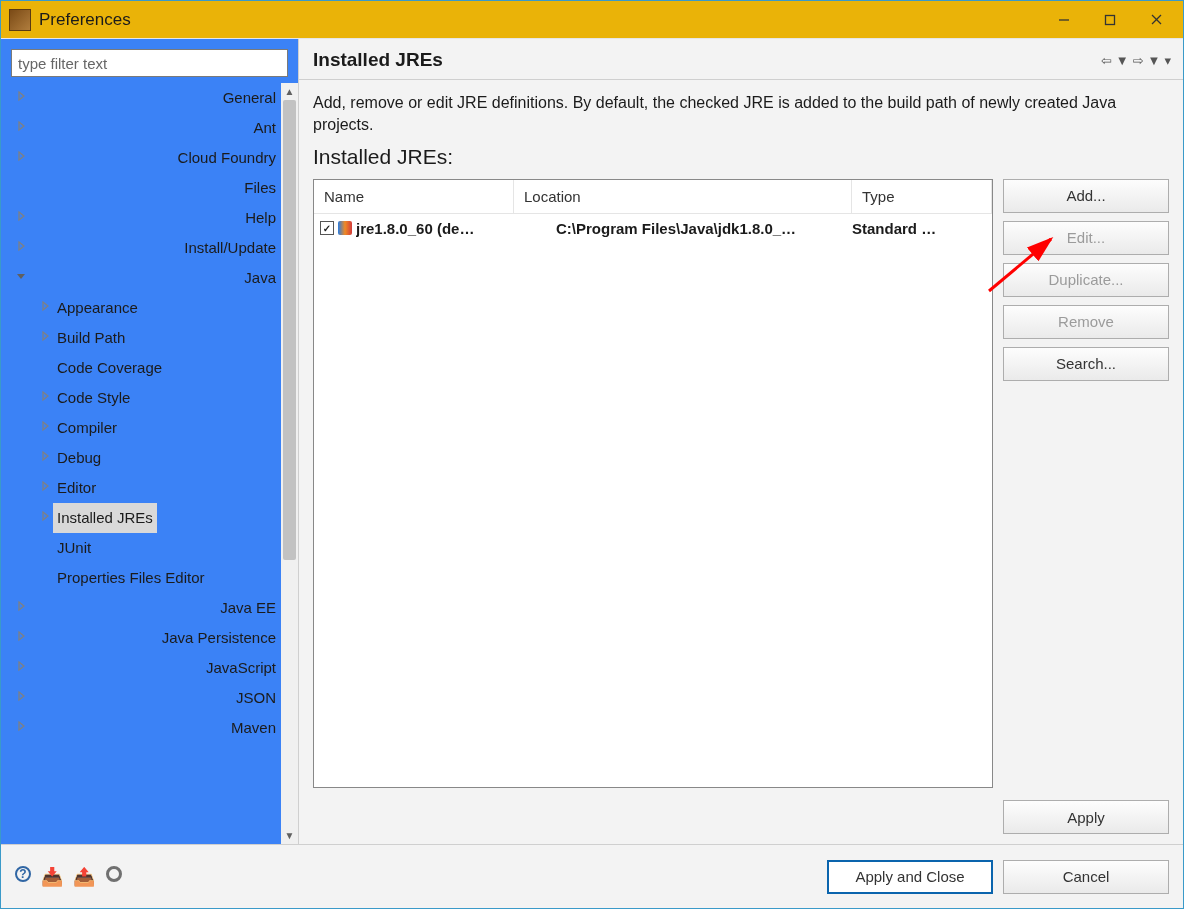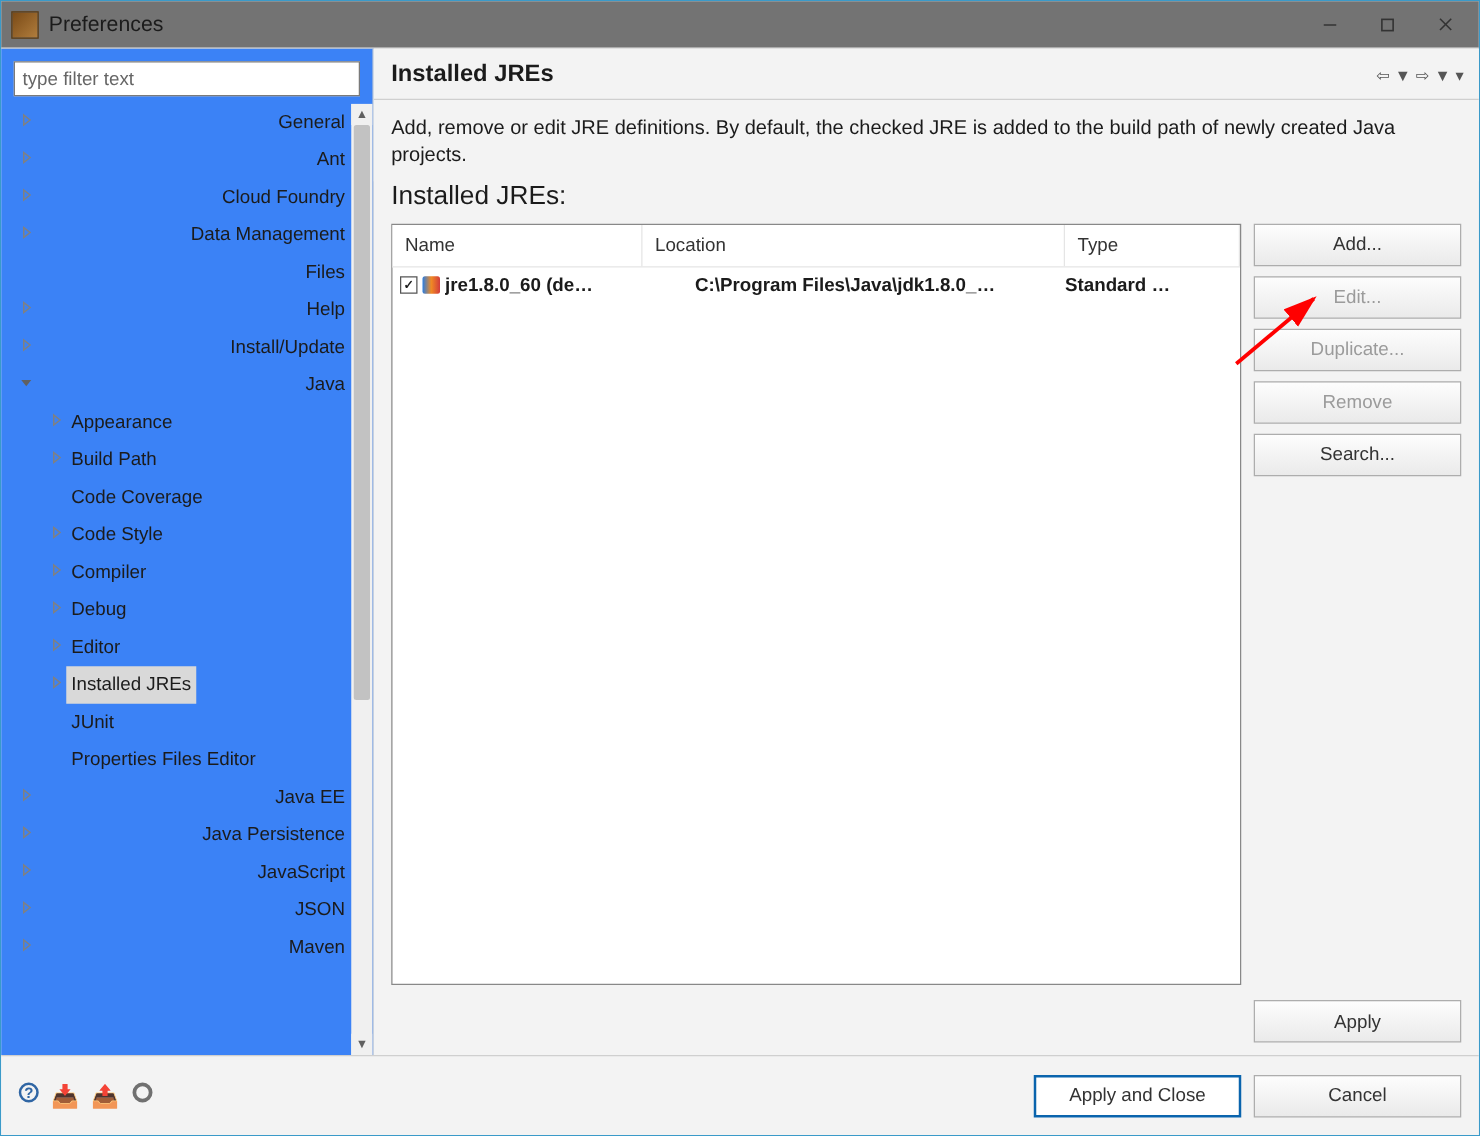--- a/index.html
+++ b/index.html
@@ -1,19 +1,19 @@
 <!DOCTYPE html>
 <html><head>
 <meta charset="utf-8">
 <style>
   * { box-sizing: border-box; }
   html, body { margin:0; padding:0; font-family: "Segoe UI", Tahoma, sans-serif; font-size:15px; color:#1b1b1b; background:#fff; height:100%; }
   .window { width:1184px; height:909px; border:1px solid #3a9ac9; display:flex; flex-direction:column; background:#ffffff; position:relative; }
   
-  .titlebar { height:38px; display:flex; align-items:center; padding:0 4px 0 8px; border-bottom:1px solid #e6e6e6; background:#737373; }
+  .titlebar { height:38px; display:flex; align-items:center; padding:0 4px 0 8px; border-bottom:1px solid #e6e6e6; background:#eab308; }
   .titlebar .app-icon { width:22px; height:22px; background:linear-gradient(135deg,#7a4a16,#b07d3d); border:1px solid #5a3a12; margin-right:8px; }
   .titlebar .title { flex:0 0 auto; font-size:17px; }
   .titlebar .spacer { flex:1; }
   .winbtn { width:46px; height:30px; display:flex; align-items:center; justify-content:center; font-size:16px; color:#333; }
   
   .split { flex:1; display:flex; min-height:0; }
   .left { width:298px; border-right:1px solid #cfcfcf; display:flex; flex-direction:column; background:#3b82f6; }
   .filter { margin:10px 10px 6px 10px; }
   .filter input { width:100%; height:28px; border:1px solid #7a7a7a; padding:2px 6px; font-size:15px; color:#666; font-family:inherit; }
   .filter input::placeholder { color:#666; }
@@ -125,28 +125,20 @@
               <li>
                 <div class="row indent0">
                   <span class="tw"><svg class="tw-svg" viewBox="0 0 12 12">
                       <path d="M4 2 L4 10 L9 6 Z" fill="none" stroke="#808080" stroke-width="1.2"></path>
                     </svg></span>
                   <span class="lab">Cloud Foundry</span>
                 </div>
               </li>
               <li>
                 <div class="row indent0">
-                  <span class="tw"><svg class="tw-svg" viewBox="0 0 12 12">
-                      <path d="M4 2 L4 10 L9 6 Z" fill="none" stroke="#808080" stroke-width="1.2"></path>
-                    </svg></span>
-                  <span class="lab">Data Management</span>
-                </div>
-              </li>
-              <li>
-                <div class="row indent0">
                   <span class="tw"></span>
                   <span class="lab">Files</span>
                 </div>
               </li>
               <li>
                 <div class="row indent0">
                   <span class="tw"><svg class="tw-svg" viewBox="0 0 12 12">
                       <path d="M4 2 L4 10 L9 6 Z" fill="none" stroke="#808080" stroke-width="1.2"></path>
                     </svg></span>
                   <span class="lab">Help</span>

